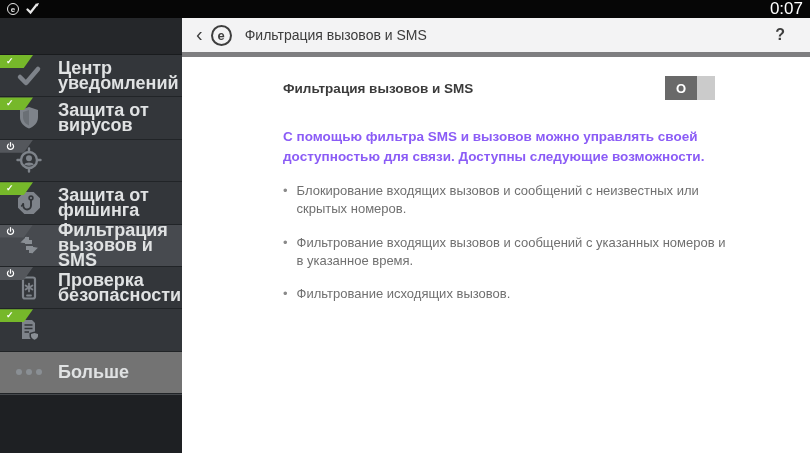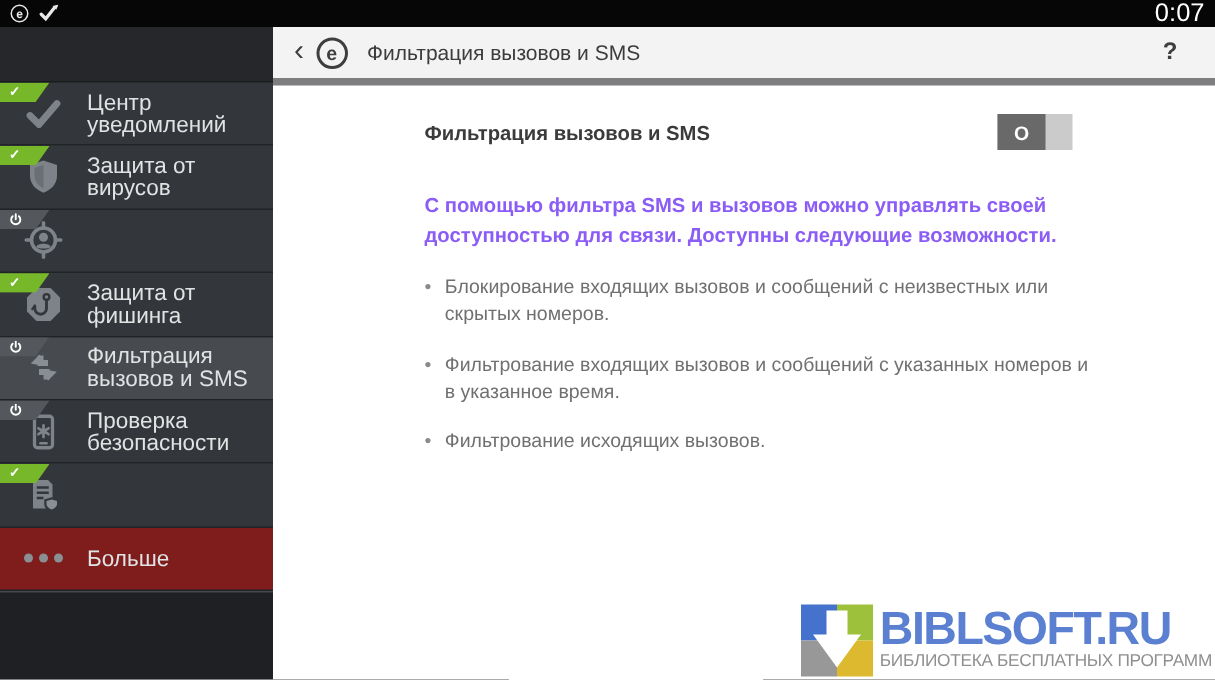--- a/index.html
+++ b/index.html
@@ -14,23 +14,23 @@
   .sb-check svg { display:block; }
   .sb-time { margin-left:auto; color:#fff; font-size:17px;padding-left:46px; }
 
   
   .sidebar { position:absolute; left:0; top:18px; width:182px; bottom:0; background:#25272a;
              display:flex; flex-direction:column; }
   .sidebar-top { height:37px; background:#25272a; border-bottom:1px solid #191b1d; }
   .side-item { position:relative; height:42.4px; flex:0 0 auto; background:#33363a;
                border-bottom:1px solid #212427; display:flex; align-items:center; cursor:pointer; }
   .side-item.selected { background:#474a4f; }
-  .side-item.more-item { background:#7f1d1d; }
+  .side-item.more-item { background:#737373; }
   .icon-wrap { width:58px; display:flex; justify-content:center; align-items:center; flex:0 0 auto; }
-  .side-label { font-size:15px; color:#e0e2e3; line-height:15px; width:118px; }
+  .side-label { font-size:18px; color:#e0e2e3; line-height:15px; width:118px;font-weight:bold; }
   .sidebar-fill { flex:1 1 auto; background:#1e2023; border-top:1px solid #45484c; }
 
   .badge { position:absolute; top:0; left:0; width:33px; height:13px;
            clip-path:polygon(0 0,100% 0,72% 100%,0 100%);
            display:flex; align-items:center; padding-left:6px; }
   .badge.green { background:#76b82a; }
   .badge.gray  { background:#54575c; }
   .badge-check { color:#fff; font-size:9px; font-weight:bold; line-height:11px; }
 
   
@@ -242,29 +242,14 @@
           <span>Фильтрование входящих вызовов и сообщений с указанных номеров и в указанное время.</span>
         </div>
         <div class="bullet">
           <span class="bullet-dot">•</span>
           <span>Фильтрование исходящих вызовов.</span>
         </div>
       </div>
     </div>
   </div>
 
-  <div class="watermark">
-    <span class="wm-logo">
-      <span class="q-tl"></span>
-        <span class="q-tr"></span>
-        <span class="q-bl"></span>
-        <span class="q-br"></span>
-      <svg class="wm-arrow" width="48" height="48" viewBox="0 0 48 48">
-        <path d="M17 4 H31 V20 H40 L24 42 L8 20 H17 Z" fill="#ffffff"></path>
-      </svg>
-    </span>
-    <span class="wm-text">
-      <span class="wm-title">BIBLSOFT.RU</span>
-      <span class="wm-sub">БИБЛИОТЕКА БЕСПЛАТНЫХ ПРОГРАММ</span>
-    </span>
-  </div>
 
 </div>
 
 </body></html>

